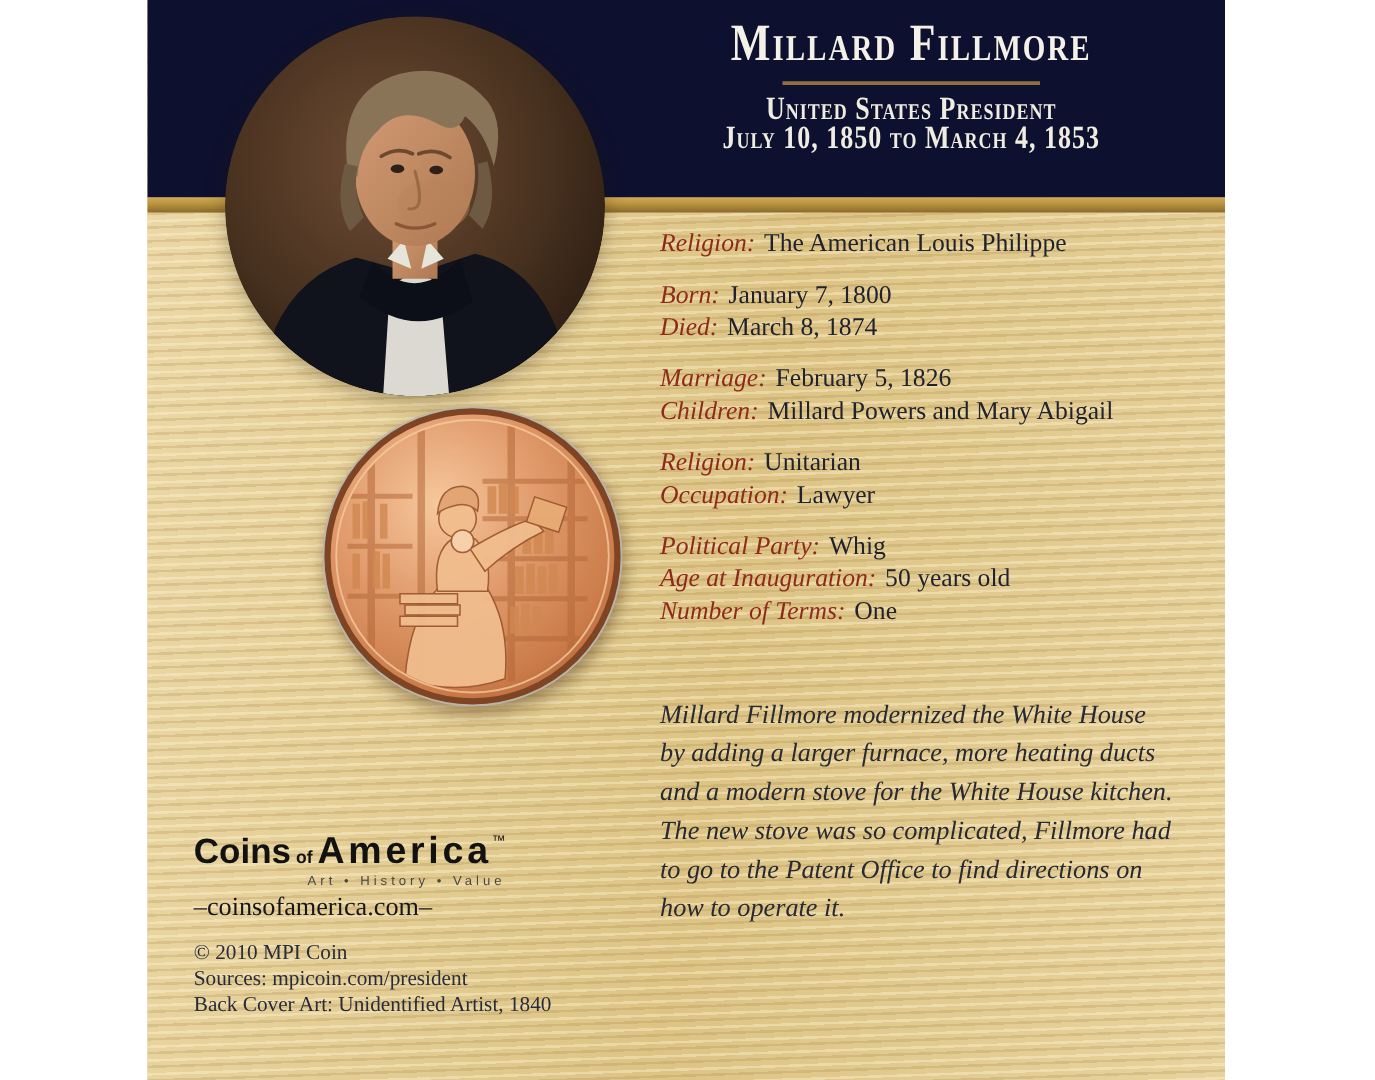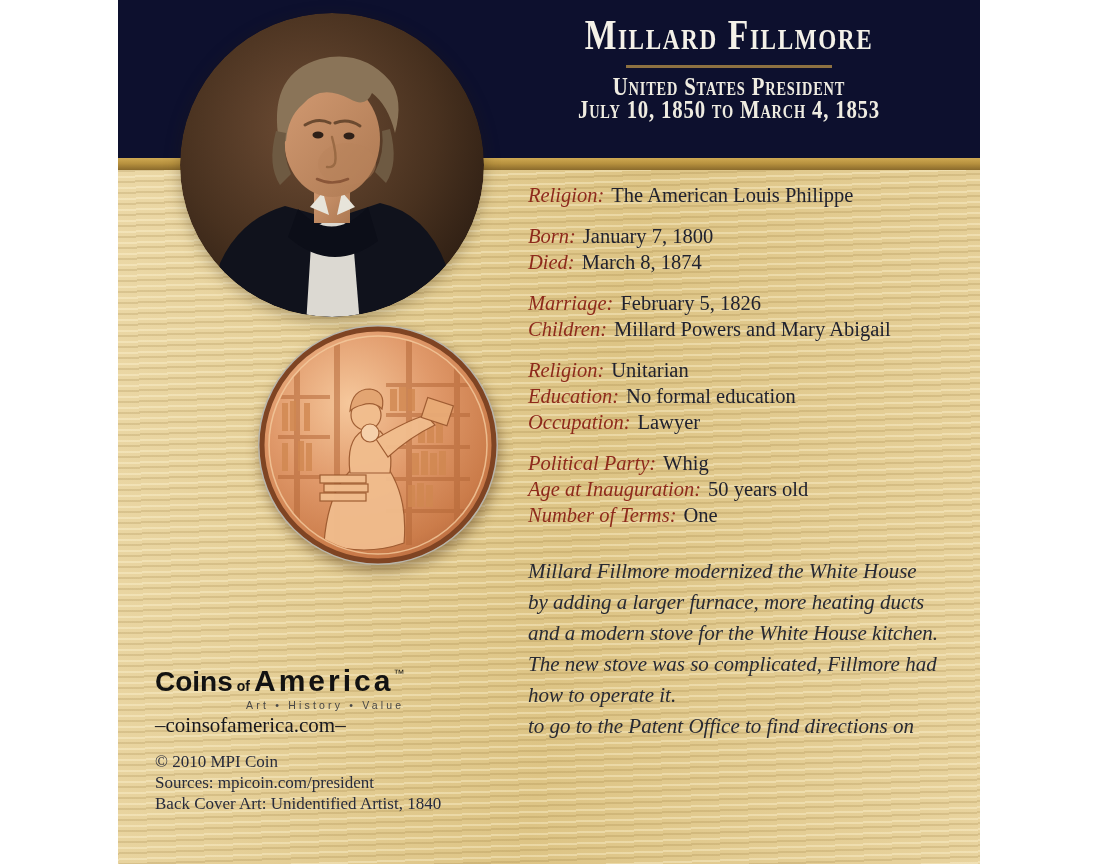--- a/index.html
+++ b/index.html
@@ -197,23 +197,20 @@
         </div>
         <div class="fact-line">
           <span class="flabel">Children:</span><span class="fvalue">Millard Powers and Mary Abigail</span>
         </div>
       </div>
       <div class="fact-group">
         <div class="fact-line">
           <span class="flabel">Religion:</span><span class="fvalue">Unitarian</span>
         </div>
         <div class="fact-line">
-          <span class="flabel">Education:</span><span class="fvalue">No formal education</span>
-        </div>
-        <div class="fact-line">
           <span class="flabel">Occupation:</span><span class="fvalue">Lawyer</span>
         </div>
       </div>
       <div class="fact-group">
         <div class="fact-line">
           <span class="flabel">Political Party:</span><span class="fvalue">Whig</span>
         </div>
         <div class="fact-line">
           <span class="flabel">Age at Inauguration:</span><span class="fvalue">50 years old</span>
         </div>
@@ -221,22 +218,22 @@
           <span class="flabel">Number of Terms:</span><span class="fvalue">One</span>
         </div>
       </div>
     </div>
 
     <div class="bio">
       <span class="bio-line">Millard Fillmore modernized the White House</span>
       <span class="bio-line">by adding a larger furnace, more heating ducts</span>
       <span class="bio-line">and a modern stove for the White House kitchen.</span>
       <span class="bio-line">The new stove was so complicated, Fillmore had</span>
+      <span class="bio-line">to go to the Patent Office to find directions on</span>
       <span class="bio-line">how to operate it.</span>
-      <span class="bio-line">to go to the Patent Office to find directions on</span>
     </div>
 
     <div class="logo">
       <div class="logo-line">
         <span class="logo-coins">Coins</span><span class="logo-of">of</span><span class="logo-america">America</span><span class="logo-tm">™</span>
       </div>
       <div class="logo-tagline">Art • History • Value</div>
       <div class="logo-url">–coinsofamerica.com–</div>
     </div>
 

